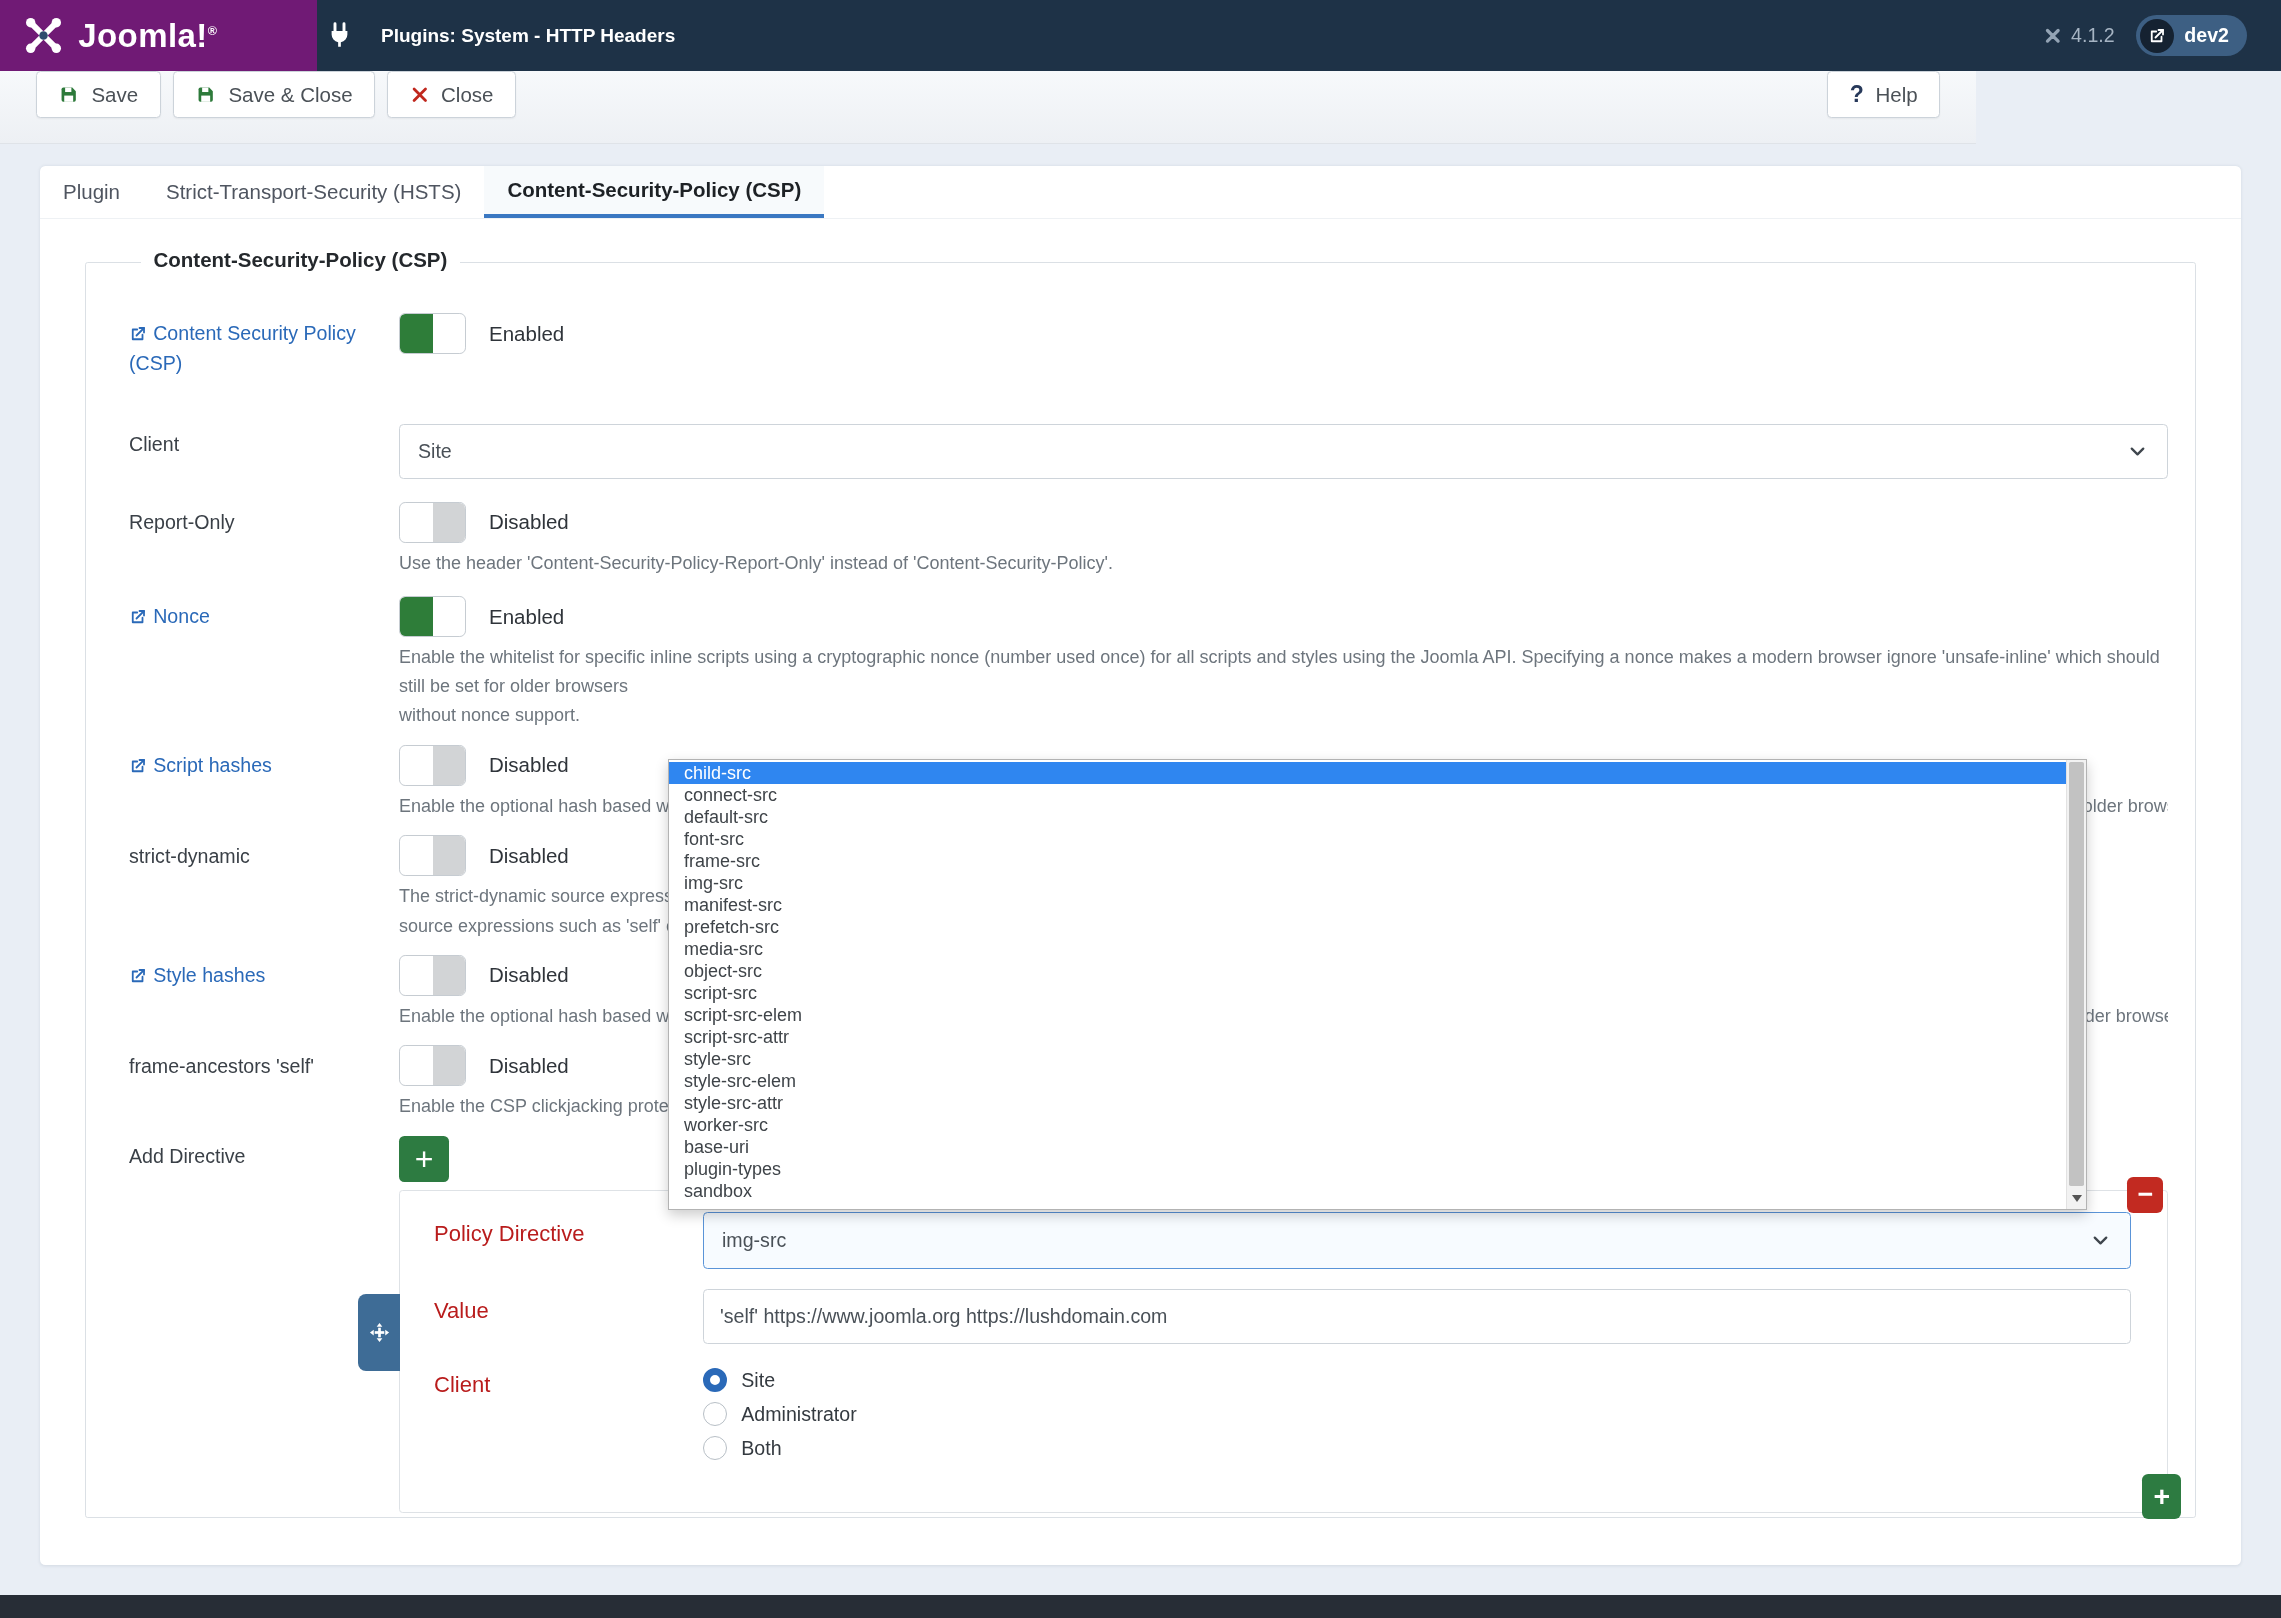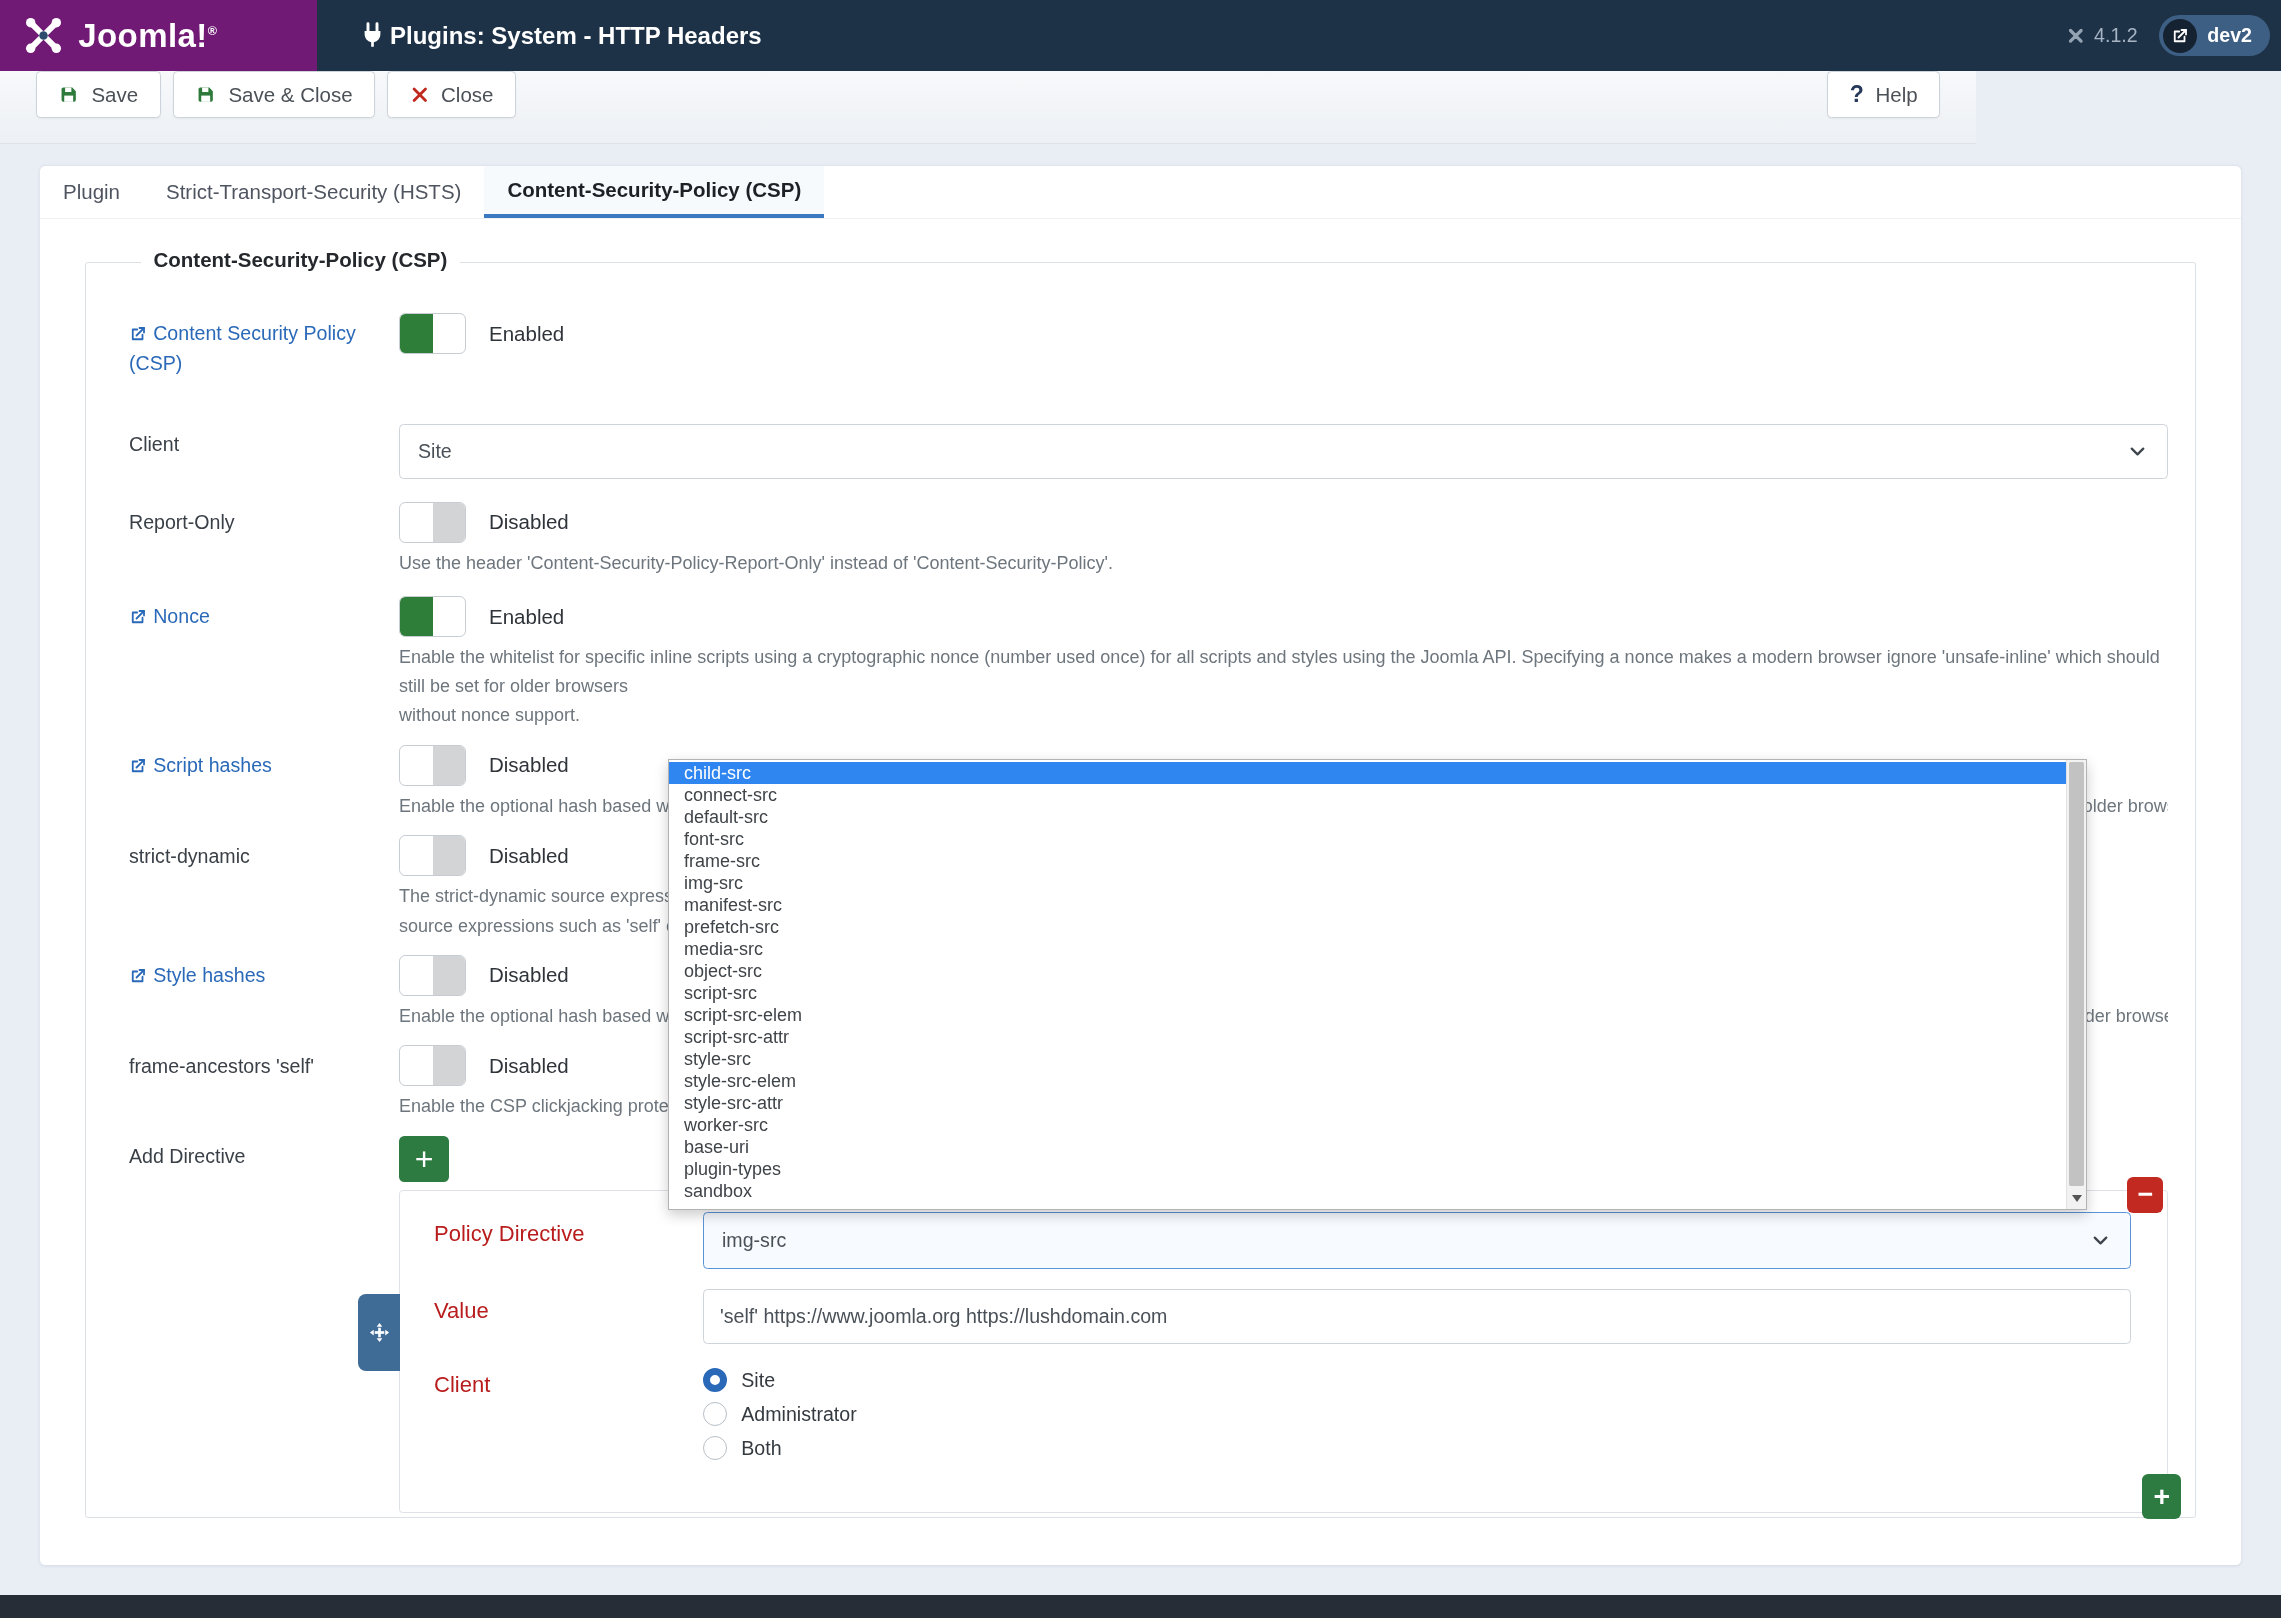--- a/index.html
+++ b/index.html
@@ -6,22 +6,22 @@
   body{
     width:2281px;height:1618px;position:relative;overflow:hidden;
     background:#e9eef5;font-family:"Liberation Sans",sans-serif;
     -webkit-font-smoothing:antialiased;
   }
   
   .header{position:absolute;top:0;left:0;width:2281px;height:71px;background:#1e3247;display:flex;align-items:stretch;z-index:10}
   .header-brand{width:317px;background:#701a75;display:flex;align-items:center;gap:14.3px;padding-left:23px;box-sizing:border-box}
   .wordmark{color:#fff;font-size:33px;font-weight:600;letter-spacing:0.4px}
   .wordmark sup{font-size:12.5px}
-  .header-title{flex:1;display:flex;align-items:center;gap:4px;padding-left:42px;color:#fff;font-size:24px;font-weight:600}
-  .header-right{display:flex;align-items:center;gap:21.4px;padding-right:11px}
+  .header-title{flex:1;display:flex;align-items:center;gap:28px;padding-left:9px;color:#fff;font-size:19px;font-weight:600}
+  .header-right{display:flex;align-items:center;gap:21.4px;padding-right:34px}
   .ver{display:flex;align-items:center;gap:8px;color:#a6b4c3;font-size:19.6px}
   .pill{height:41px;border-radius:20.5px;background:#3d5f83;display:flex;align-items:center;gap:10.7px;padding:0 18px 0 3.6px;color:#fff;font-weight:700;font-size:19.6px}
   .pill-ic{width:34px;height:34px;border-radius:50%;background:#152231;display:flex;align-items:center;justify-content:center}
   
   .toolbar{position:absolute;top:71px;left:0;width:1976px;height:73px;background:linear-gradient(#f7f9fb,#edf0f4);border-bottom:0.9px solid #dfe3e8;display:flex;padding:0 36px;box-sizing:border-box;z-index:9}
   .btn{display:flex;align-items:center;gap:11.6px;background:#fff;border:0.9px solid #ccd3da;border-radius:4.5px;padding:0 21.4px;height:47px;font-size:20.5px;color:#4b5157;margin-right:12.5px;box-shadow:0 0.9px 1.8px rgba(0,0,0,.05);cursor:pointer}
   .btn-help{margin-left:auto;margin-right:0}
   .qmark{font-weight:700;color:#27395a;font-size:23px}
   
   .card{position:absolute;left:40px;top:166px;width:2201px;height:1399px;background:#fff;border-radius:5.3px;box-shadow:0 0.9px 3.6px rgba(20,40,70,.10)}

